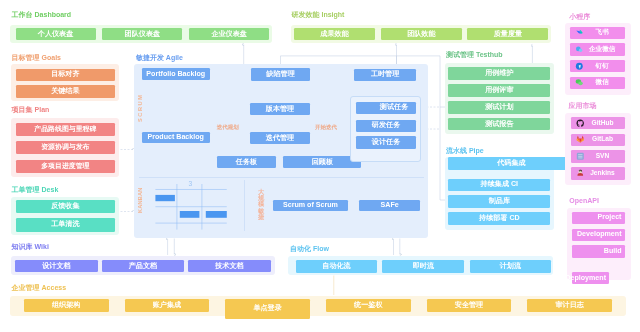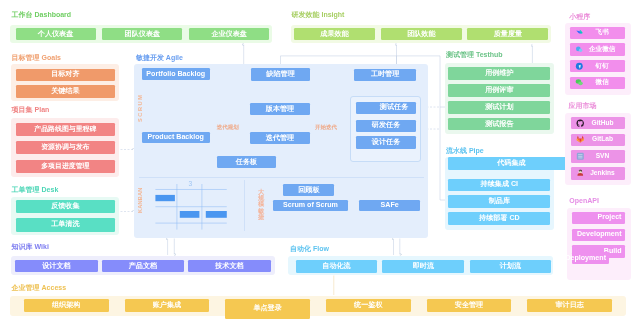--- a/index.html
+++ b/index.html
@@ -139,21 +139,21 @@
       <span>敏</span>
       <span>捷</span>
     </div>
 
 <div class="chip" style="left:141.5px;top:68.4px;width:68.4px;height:11.9px;background:#6FA8F2;">Portfolio Backlog</div>
 <div class="chip" style="left:141.5px;top:131.9px;width:68.4px;height:11.4px;background:#6FA8F2;">Product Backlog</div>
 <div class="chip" style="left:250.9px;top:68.4px;width:59.3px;height:12.7px;background:#6FA8F2;">缺陷管理</div>
 <div class="chip" style="left:250.1px;top:103.4px;width:59.8px;height:12.1px;background:#6FA8F2;">版本管理</div>
 <div class="chip" style="left:250.1px;top:132.3px;width:59.8px;height:11.6px;background:#6FA8F2;">迭代管理</div>
 <div class="chip" style="left:216.7px;top:156.2px;width:59.6px;height:11.8px;background:#6FA8F2;">任务板</div>
-<div class="chip" style="left:283.4px;top:156.3px;width:51px;height:11.9px;background:#6FA8F2;margin-top:28px;">回顾板</div>
+<div class="chip" style="left:283.4px;top:156.3px;width:78px;height:11.9px;background:#6FA8F2;">回顾板</div>
 <div class="chip" style="left:354.4px;top:69px;width:61.4px;height:11.9px;background:#6FA8F2;">工时管理</div>
 <div class="panel" style="left:350.2px;top:96.1px;width:70.5px;height:65.5px;background:#eaf2fd;border:0.55px solid #c6dcf7;"></div>
 <div class="chip" style="left:356px;top:101.7px;width:60.1px;height:12.7px;background:#6FA8F2;padding-left:16px;">测试任务</div>
 <div class="chip" style="left:356px;top:119.6px;width:60.1px;height:12.3px;background:#6FA8F2;">研发任务</div>
 <div class="chip" style="left:356px;top:136.4px;width:60.1px;height:12.5px;background:#6FA8F2;">设计任务</div>
 
 <div class="elbl" style="left:216.7px;top:125px;color:#f0a784;">迭代规划</div>
 <div class="elbl" style="left:315px;top:125px;color:#f0a784;">开始迭代</div>
 
 <div style="position:absolute;left:155.3px;top:184.1px;width:71.8px;height:45.6px;">
@@ -283,15 +283,15 @@
         </svg>
   </span>
   <span class="icolabel">Jenkins</span>
 </div>
 
 <div class="panel" style="left:566.5px;top:207.8px;width:64.6px;height:72px;background:#fdeefb;"></div>
 <div class="lbl" style="left:569.3px;top:196.7px;color:#e58ce5;">OpenAPI</div>
 <div class="chip" style="left:572px;top:211.8px;width:52.5px;height:12.4px;background:#EE90EE;justify-content:flex-end;padding-right:3px;">Project</div>
 <div class="chip" style="left:572px;top:228.7px;width:52.5px;height:12.4px;background:#EE90EE;justify-content:flex-end;padding-right:3px;">Development</div>
 <div class="chip" style="left:572px;top:245.2px;width:52.5px;height:12.4px;background:#EE90EE;justify-content:flex-end;padding-right:3px;">Build</div>
-<div class="chip" style="left:572px;top:252px;width:37px;height:12.4px;background:#EE90EE;justify-content:flex-end;padding-right:3px;">Deployment</div>
+<div class="chip" style="left:572px;top:272px;width:37px;height:12.4px;background:#EE90EE;justify-content:flex-end;padding-right:3px;">Deployment</div>
 
 </div>
 
 </body></html>

